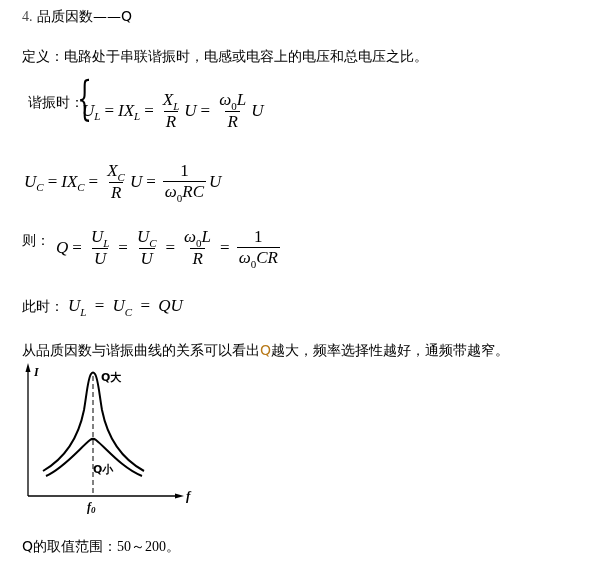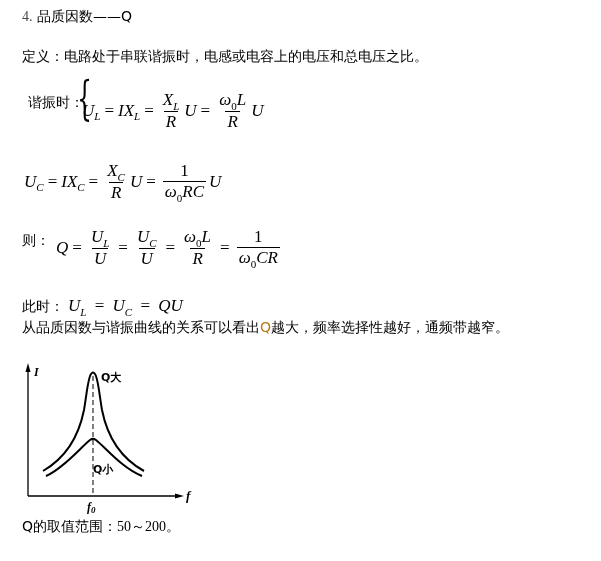--- a/index.html
+++ b/index.html
@@ -101,21 +101,21 @@
   <span class="cjk">此时：</span>
   <span class="m" style="margin-left:4px;">
     <span>U</span><span class="sub">L</span>
     <span class="op">=</span>
     <span>U</span><span class="sub">C</span>
     <span class="op">=</span>
     <span>QU</span>
   </span>
 </div>
 
-<div class="abs cjk" style="left:22px; top:319px;text-align:center;">
+<div class="abs cjk" style="left:22px; top:342px;text-align:center;">
   <span>从品质因数与谐振曲线的关系可以看出</span><span class="q-orange">Q</span><span>越大，频率选择性越好，通频带越窄。</span>
 </div>
 
 <svg class="abs" style="left:0; top:355px;" width="200" height="165" viewBox="0 355 200 165">
 
   <line x1="28" y1="496" x2="28" y2="368" stroke="#000" stroke-width="1.3"></line>
   <polygon points="28,363 25.5,372 30.5,372" fill="#000"></polygon>
 
   <line x1="28" y1="496" x2="178" y2="496" stroke="#000" stroke-width="1.3"></line>
   <polygon points="184,496 175,493.5 175,498.5" fill="#000"></polygon>
@@ -126,15 +126,15 @@
 
   <path d="M46,476 C64,468 80,448 90,440 C92,438.5 94,438.5 96,440 C106,448 122,468 142,476" fill="none" stroke="#000" stroke-width="2"></path>
 
   <text x="34" y="376" font-family="Liberation Serif, serif" font-style="italic" font-weight="bold" font-size="12">I</text>
   <text x="186" y="500" font-family="Liberation Serif, serif" font-style="italic" font-weight="bold" font-size="13">f</text>
   <text x="87" y="511" font-family="Liberation Serif, serif" font-style="italic" font-weight="bold" font-size="12">f<tspan font-size="9" dy="2">0</tspan></text>
   <text x="101" y="381" font-family="DejaVu Sans, sans-serif" font-weight="bold" font-size="11">Q大</text>
   <text x="93" y="473" font-family="DejaVu Sans, sans-serif" font-weight="bold" font-size="11">Q小</text>
 </svg>
 
-<div class="abs cjk" style="left:22px; top:518px;">
+<div class="abs cjk" style="left:22px; top:538px;">
   <span>Q的取值范围：</span><span class="num">50～200</span><span>。</span>
 </div>
 
 </body></html>

